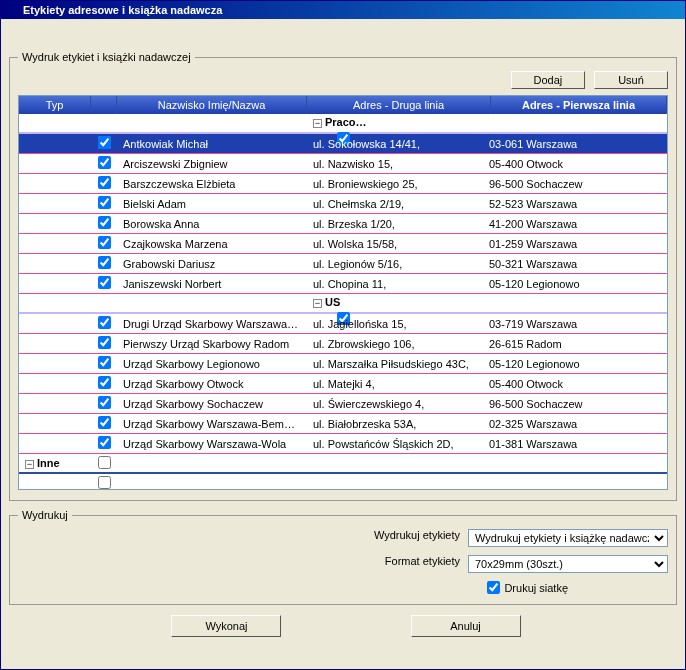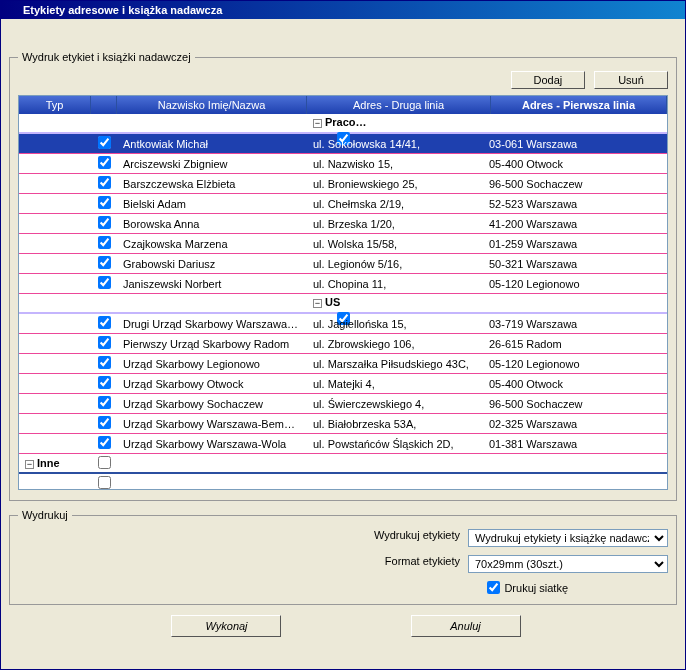--- a/index.html
+++ b/index.html
@@ -26,21 +26,21 @@
   .row.selected { background: #1e40af; color: #fff; }
   .expander { display:inline-block; width:9px; height:9px; border:1px solid #888; line-height:7px; text-align:center; font-size:9px; margin-right:3px; background:#fff; color:#000; font-weight: normal; }
   input[type=checkbox] { width:13px; height:13px; margin:0; }
   .form-row { display: flex; justify-content: flex-end; margin-bottom: 8px; }
   .form-row label { margin-right: 8px; text-align: right; width: 140px; }
   .form-row .ctrl { width: 200px; }
   .form-row select { width: 100%; font-family: inherit; font-size: 11px; border: 1px solid #7b9ebd; padding: 1px 2px; background:#fff; }
   .chk-row { display:flex; align-items:flex-end; justify-content:flex-end; padding-right: 100px; }
   .chk-row label { margin-left: 4px; }
   .bottom-btns { text-align: center; margin-top: 10px; }
-  .bottom-btns .btn { min-width: 110px; padding: 4px 10px; font-style: italic; }
+  .bottom-btns .btn { min-width: 110px; padding: 4px 10px; }
 </style>
 </head>
 <body>
 
 <div class="window">
   <div class="titlebar">
     <span>Etykiety adresowe i książka nadawcza</span>
   </div>
   <div class="body">
 

